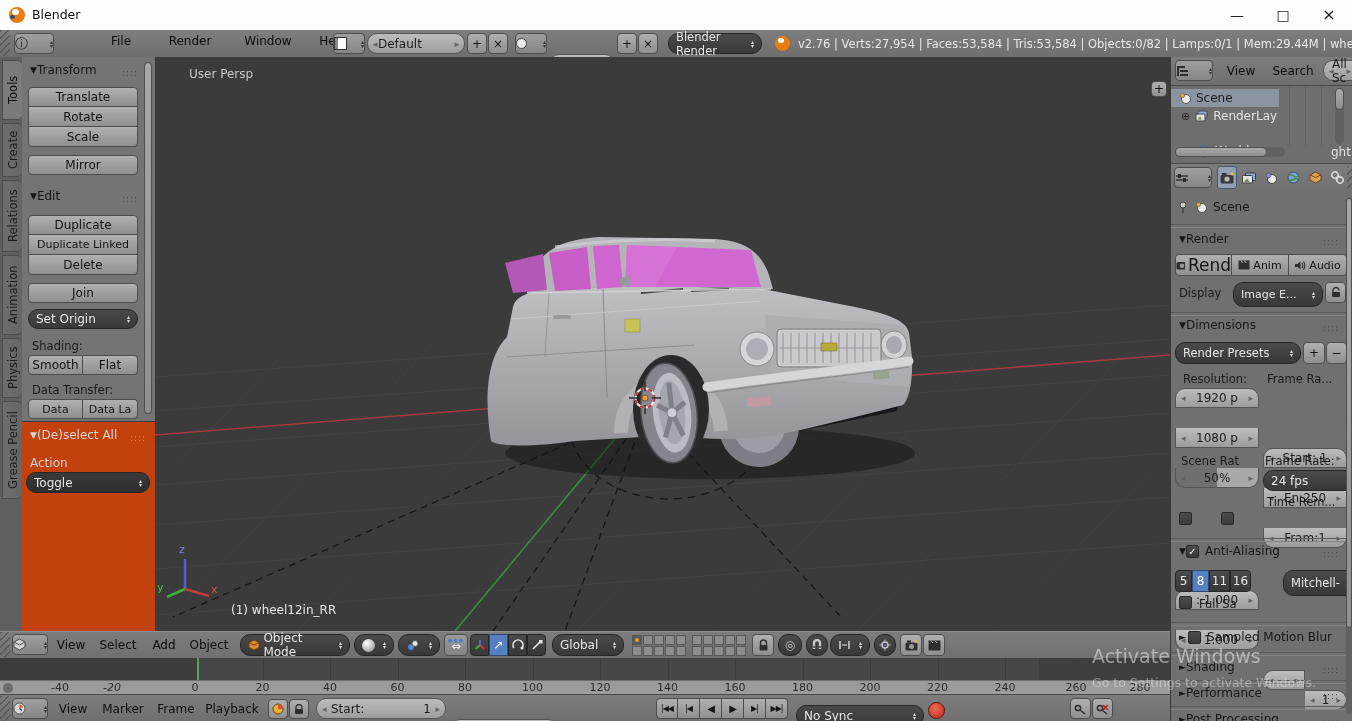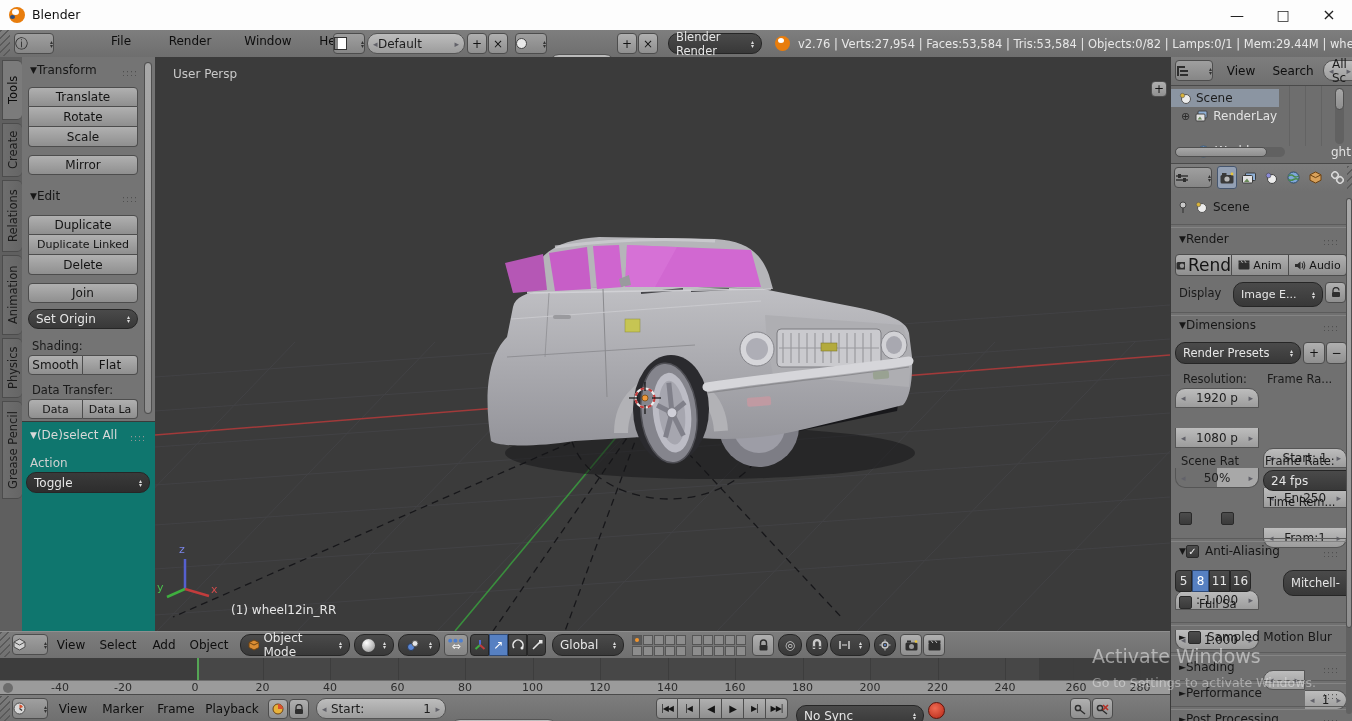--- a/index.html
+++ b/index.html
@@ -38,21 +38,21 @@
   .infobar{left:0;top:30px;width:1352px;height:27px;background:linear-gradient(#7e7e7e,#6e6e6e);border-bottom:1px solid #464646}
   
   .tabcol{left:0;top:57px;width:22px;height:575px;background:#5f5f5f}
   .vtab{position:absolute;left:2px;width:20px;writing-mode:vertical-rl;transform:rotate(180deg);
         display:flex;align-items:center;justify-content:center;font-size:11.5px;color:#1b1b1b;
         background:linear-gradient(90deg,#656565,#6e6e6e);border:1px solid #4c4c4c;border-left:none;
         border-radius:5px 0 0 5px;box-sizing:border-box}
   .vtab.active{background:#7b7b7b;color:#0d0d0d}
   .shelf{left:22px;top:57px;width:133px;height:575px;background:#747474;border-right:1px solid #3e3e3e}
   .shelf .lightbtn{left:6px;width:110px;height:20px;position:absolute}
-  .shelfdark{position:absolute;left:0;top:364px;width:133px;height:211px;background:#0f766e;border-top:1px solid #3a3a3a;color:#d6d6d6}
+  .shelfdark{position:absolute;left:0;top:364px;width:133px;height:211px;background:#c2410c;border-top:1px solid #3a3a3a;color:#d6d6d6}
   
   .vp{left:155px;top:57px;width:1015px;height:574px;background:#3b3b3b;overflow:hidden}
   .vp-label{position:absolute;color:#c9c9c9;font-size:12px}
   .vph{left:0;top:631px;width:1170px;height:27px;background:linear-gradient(#7d7d7d,#6f6f6f);border-top:1px solid #8f8f8f;border-bottom:1px solid #4a4a4a}
   .layers{display:grid;grid-template-columns:repeat(5,10px);grid-template-rows:10px 10px;gap:1px}
   .lcell{background:#8d8d8d;border:1px solid #565656;box-sizing:border-box;position:relative}
   .lcell.on{background:#5a5a5a}
   .lcell.on::before{content:"";position:absolute;left:2px;top:2px;width:4px;height:4px;border-radius:50%;background:#f2952d}
   
   .ttrack{left:0;top:658px;width:1170px;height:22px;background:#474747;overflow:hidden}
@@ -275,21 +275,21 @@
         <line x1="474" y1="341" x2="483" y2="341" stroke="#111" stroke-width="1.2"></line>
         <line x1="497" y1="341" x2="506" y2="341" stroke="#111" stroke-width="1.2"></line>
         <circle cx="490" cy="341" r="3" fill="#f09a3c" stroke="#7a4a10" stroke-width="0.8"></circle>
       </g>
       <g>
         <line x1="30" y1="532" x2="30" y2="502" stroke="#5560cf" stroke-width="2.5"></line>
         <line x1="30" y1="532" x2="12" y2="540" stroke="#3fae3f" stroke-width="2.5"></line>
         <line x1="30" y1="532" x2="54" y2="539" stroke="#c23c3c" stroke-width="2.5"></line>
       </g>
     </svg>
-    <span class="vp-label" style="left:18px;top:10px">User Persp</span>
+    <span class="vp-label" style="left:34px;top:10px">User Persp</span>
     <span class="vp-label" style="left:76px;top:546px;color:#e6e6e6">(1) wheel12in_RR</span>
     <span class="vp-label" style="left:24px;top:486px;color:#7b86e8;font-size:11px">z</span>
     <span class="vp-label" style="left:2px;top:524px;color:#49c24d;font-size:11px">y</span>
     <span class="vp-label" style="left:56px;top:526px;color:#d24c4c;font-size:11px">x</span>
     <div class="abs lightbtn" style="left:996px;top:24px;width:16px;height:16px;font-size:12px">+</div>
   </div>
 
   <div class="abs vph">
     <div class="abs corner" style="left:0;top:0;width:10px;height:25px"></div>
     <div class="abs icbtn" style="left:12px;top:2px;width:36px;height:21px">
@@ -443,21 +443,21 @@
       <div class="track-line" style="left: 802.5px;"></div>
       <div class="track-line" style="left: 870px;"></div>
       <div class="track-line" style="left: 937.5px;"></div>
       <div class="track-line" style="left: 1005px;"></div>
       <div class="track-line" style="left: 1072.5px;"></div>
       <div class="track-line" style="left: 1140px;"></div>
     </div>
   <div class="abs truler">
     <div class="abs" style="left:3px;top:2px;width:10px;height:10px;border-radius:50%;background:#6c6c6c"></div>
   <span class="ruler-num" style="left: 60px;">-40</span>
-      <span class="ruler-num" style="left: 123px;">-20</span>
+      <span class="ruler-num" style="left: 112px; font-style: italic;">-20</span>
       <span class="ruler-num" style="left: 195px;">0</span>
       <span class="ruler-num" style="left: 262.5px;">20</span>
       <span class="ruler-num" style="left: 330px;">40</span>
       <span class="ruler-num" style="left: 397.5px;">60</span>
       <span class="ruler-num" style="left: 465px;">80</span>
       <span class="ruler-num" style="left: 532.5px;">100</span>
       <span class="ruler-num" style="left: 600px;">120</span>
       <span class="ruler-num" style="left: 667.5px;">140</span>
       <span class="ruler-num" style="left: 735px;">160</span>
       <span class="ruler-num" style="left: 802.5px;">180</span>

